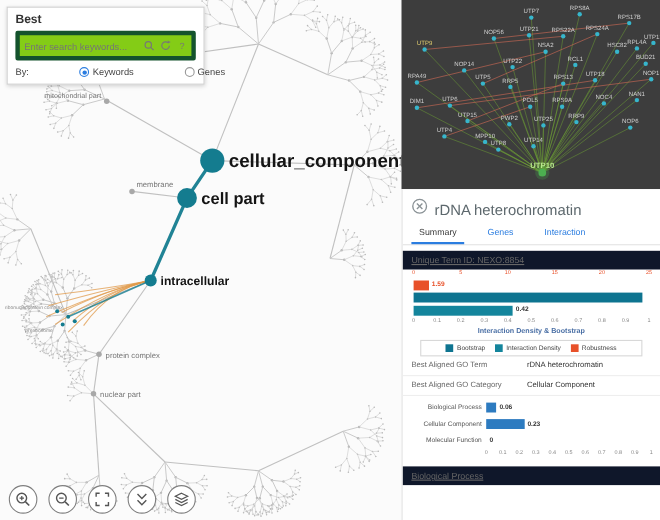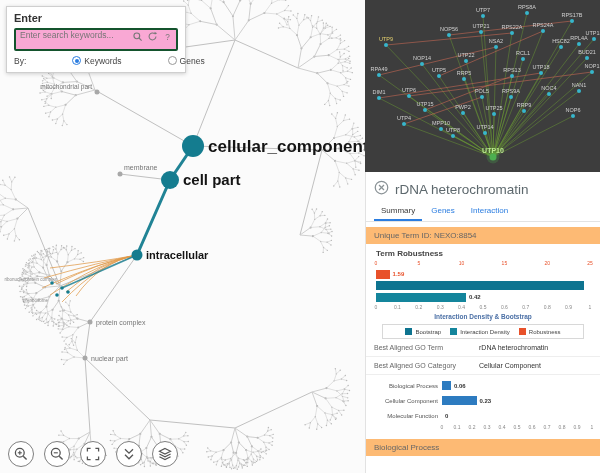--- a/index.html
+++ b/index.html
@@ -6,48 +6,48 @@
   #app{position:relative;width:600px;height:473px;overflow:hidden;background:#fff;
        font-family:"Liberation Sans",sans-serif;}
 
   
   #graph-pane{position:absolute;left:0;top:0;width:365px;height:473px;background:#fbfbfb;}
   #tree-svg{position:absolute;left:0;top:0;width:365px;height:473px;}
 
   #search-panel{position:absolute;top:6px;left:6px;width:180px;background:#fff;
     border:1px solid #cfcfcf;box-shadow:0 1px 4px rgba(0,0,0,.18);padding:5px 7px 6px;box-sizing:border-box;}
   .sp-title{font-size:11px;font-weight:bold;color:#333;margin-bottom:4px;}
-  .sp-input-row{display:flex;align-items:flex-start;border:2px solid #14532d;border-radius:2px;height:19px;background:#f9a8d4;}
+  .sp-input-row{display:flex;align-items:center;border:4px solid #14532d;border-radius:2px;height:19px;background:#84cc16;}
   .sp-input{border:none;outline:none;flex:1;min-width:0;font-size:8.5px;padding:0 4px;color:#333;background:transparent;
     font-family:"Liberation Sans",sans-serif;}
   .sp-icons{display:flex;align-items:center;gap:3px;padding-right:3px;}
   .sp-icon{width:12px;height:12px;display:flex;align-items:center;justify-content:center;cursor:pointer;}
   .sp-by{display:flex;align-items:center;gap:8px;margin-top:5px;font-size:8.5px;color:#444;}
-  .radio-opt{display:flex;align-items:flex-start;cursor:pointer;padding-left:38px;}
+  .radio-opt{display:flex;align-items:flex-end;cursor:pointer;padding-left:38px;}
   .radio{width:9px;height:9px;border:1px solid #999;border-radius:50%;display:inline-block;position:relative;margin-right:3px;box-sizing:border-box;}
   .radio.checked{border-color:#2b7de0;}
   .radio.checked::after{content:"";position:absolute;left:1.5px;top:1.5px;right:1.5px;bottom:1.5px;background:#2b7de0;border-radius:50%;}
 
   #toolbar{position:absolute;left:8px;bottom:6px;display:flex;gap:10px;}
   .tool-btn{width:26px;height:26px;border-radius:50%;background:#fff;border:1.6px solid #7f7f7f;
     display:flex;align-items:center;justify-content:center;box-sizing:border-box;cursor:pointer;}
 
   
   #network-pane{position:absolute;left:365px;top:0;width:235px;height:172px;background:#3d3d3d;}
   #net-svg{position:absolute;left:0;top:0;width:235px;height:172px;}
 
   
   #detail-pane{position:absolute;left:365px;top:172px;width:235px;height:301px;background:#fff;
     border-left:1px solid #e2e2e2;box-sizing:border-box;overflow:hidden;}
   .detail-header{display:flex;align-items:center;gap:6px;padding:8px 8px 3px;}
   .detail-title{font-size:13.5px;color:#5d686d;font-weight:400;margin:0;}
-  .tabs{display:flex;gap:2px;border-bottom:1px solid #e3e3e3;padding:0 8px;}
+  .tabs{display:flex;gap:14px;border-bottom:1px solid #e3e3e3;padding:0 8px;}
   .tab{font-size:8px;color:#2b7de0;padding:4px 7px 4px;cursor:pointer;}
   .tab.active{color:#3a3a3a;border-bottom:2px solid #2b7de0;}
-  .band{background:#fdba74;color:#666;font-size:8px;padding:4px 8px;margin-top:5px;}
+  .band{background:#0f172a;color:#666;font-size:8px;padding:4px 8px;margin-top:5px;text-decoration:underline;}
   .rob-title{font-size:8px;color:#444;font-weight:bold;padding:5px 10px 2px;}
   .chart{position:relative;margin:0 10px;}
   .axis-row{position:relative;height:7px;}
   .axis-tick{position:absolute;font-size:5px;transform:translateX(-50%);top:0;white-space:nowrap;}
   .bar-row{position:relative;height:9px;margin:2.5px 0;}
   .bar{position:absolute;left:0;top:0;height:9px;}
   .bar-label{position:absolute;top:1.5px;font-size:6px;font-weight:bold;white-space:nowrap;}
   .axis-title{text-align:center;font-size:6.5px;font-weight:bold;color:#4a6fa5;margin-top:2px;}
   .legend{display:flex;justify-content:center;align-items:center;gap:9px;border:1px solid #d8d8d8;
     margin:4px 16px 0;padding:3px 4px;}
@@ -1988,21 +1988,21 @@
         <text x="92" y="89" font-size="6.5" text-anchor="end" fill="#757575" font-weight="400">mitochondrial part</text>
         <circle cx="90" cy="322" r="2.5" fill="#a8a8a8"></circle>
         <text x="96" y="325" font-size="7" text-anchor="start" fill="#757575" font-weight="400">protein complex</text>
         <circle cx="85" cy="358" r="2.5" fill="#a8a8a8"></circle>
         <text x="91" y="361" font-size="7" text-anchor="start" fill="#757575" font-weight="400">nuclear part</text>
         <text x="57" y="281" font-size="4.5" text-anchor="end" fill="#8a8a8a" font-weight="400">ribonucleoprotein complex</text>
         <text x="48" y="302" font-size="4.5" text-anchor="end" fill="#8a8a8a" font-weight="400">preribosome</text>
       </svg>
 
     <div id="search-panel">
-      <div class="sp-title">Enter</div>
+      <div class="sp-title">Best</div>
       <div class="sp-input-row">
         <input class="sp-input" type="text" placeholder="Enter search keywords..." style="">
         <div class="sp-icons" id="sp-icons">
             <span class="sp-icon">
               <svg viewBox="0 0 16 16" width="11" height="11">
                 <circle cx="7" cy="7" r="4.2" fill="none" stroke="#777" stroke-width="1.6"></circle>
                 <line x1="10.2" y1="10.2" x2="14" y2="14" stroke="#777" stroke-width="1.6"></line>
               </svg>
             </span>
             <span class="sp-icon">
@@ -2211,21 +2211,20 @@
           </svg></span>
       <h1 class="detail-title">rDNA heterochromatin</h1>
     </div>
     <div class="tabs" id="tabs">
         <span class="tab active">Summary</span>
         <span class="tab">Genes</span>
         <span class="tab">Interaction</span>
       </div>
 
     <div class="band">Unique Term ID: NEXO:8854</div>
-    <div class="rob-title">Term Robustness</div>
 
     <div class="chart" id="rob-chart">
         <div class="axis-row">
           <span class="axis-tick" style="left: 0%; color: rgb(232, 81, 42);">0</span>
           <span class="axis-tick" style="left: 20%; color: rgb(232, 81, 42);">5</span>
           <span class="axis-tick" style="left: 40%; color: rgb(232, 81, 42);">10</span>
           <span class="axis-tick" style="left: 60%; color: rgb(232, 81, 42);">15</span>
           <span class="axis-tick" style="left: 80%; color: rgb(232, 81, 42);">20</span>
           <span class="axis-tick" style="left: 100%; color: rgb(232, 81, 42);">25</span>
         </div>

